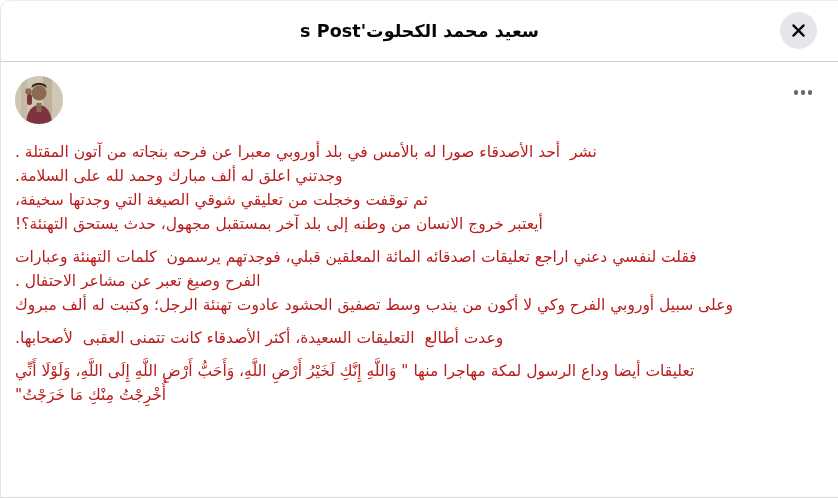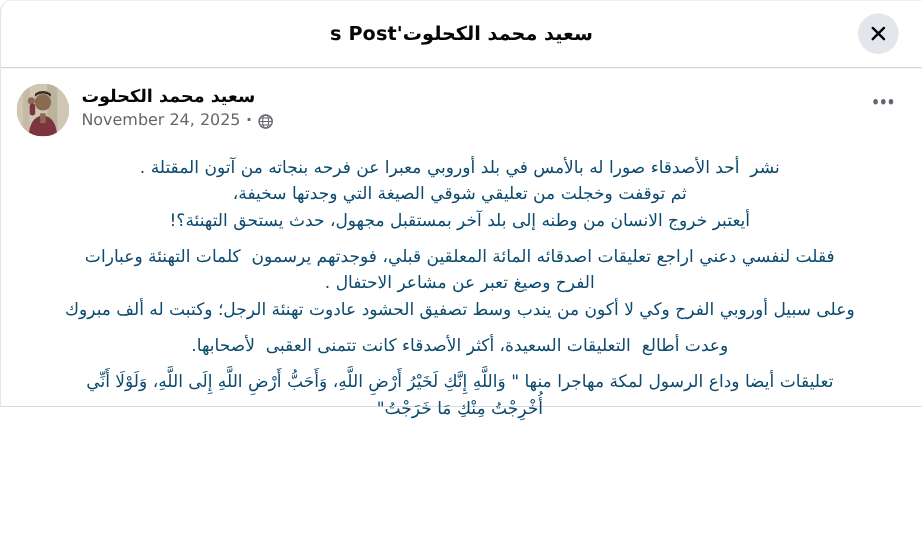--- a/index.html
+++ b/index.html
@@ -1,19 +1,19 @@
 <!DOCTYPE html>
 <html><head>
 <meta charset="utf-8">
 <style>
   * { margin:0; padding:0; box-sizing:border-box; }
   html,body { width:838px; height:498px; background:#ffffff; overflow:hidden; }
   body { font-family:"DejaVu Sans","Liberation Sans",sans-serif; color:#050505; }
 
-  .dialog { width:838px; height:370px; background:#fff;
+  .dialog { width:838px; height:498px; background:#fff;
             border-left:1px solid #e2e4e8; border-top:1px solid #eceef1;
             border-bottom:1px solid #d8dade; border-top-left-radius:10px; }
 
   
   .dialog-header { position:relative; height:61px; display:flex; align-items:center;
                    justify-content:center; border-bottom:1px solid #ced0d4; }
   .dialog-title { font-size:17.5px; font-weight:bold; direction:rtl; color:#050505; letter-spacing:.1px; }
   .close-btn { position:absolute; right:21px; top:11px; width:37px; height:37px;
                border-radius:50%; background:#e4e6eb; border:none; cursor:pointer;
                display:flex; align-items:center; justify-content:center; }
@@ -26,22 +26,22 @@
   .author-block { margin-left:11px; padding-top:1px; }
   .author-name { font-size:16px; font-weight:bold; color:#050505; line-height:22px; cursor:pointer; }
   .post-meta { display:flex; align-items:center; gap:5px; margin-top:3px;
                font-size:14.5px; color:#65676b; cursor:pointer; }
   .post-meta .sep { font-weight:bold; }
   .more-btn { position:absolute; right:24px; top:22px; background:none; border:none;
               display:flex; gap:2.5px; padding:6px 2px; cursor:pointer; }
   .more-btn .dot { width:4.5px; height:4.5px; border-radius:50%; background:#606770; }
 
   
-  .post-body { direction:rtl; text-align:center; padding:16px 17px 0 14px;
-               font-size:15.5px; line-height:24px; color:#0c4a6e; }
+  .post-body { direction:rtl; text-align:left; padding:16px 17px 0 14px;
+               font-size:15.5px; line-height:24px; color:#b91c1c; }
   .para { margin-bottom:9px; }
   .para:last-child { margin-bottom:0; }
   .post-line { white-space:pre-wrap; }
 </style>
 </head>
 <body>
 
 <div class="dialog">
 
   <div class="dialog-header">
@@ -62,44 +62,31 @@
         <rect x="28" y="0" width="9" height="48" fill="#bdb29b"></rect>
         <rect x="6" y="0" width="6" height="48" fill="#c4bba7"></rect>
         <circle cx="24" cy="17" r="7.5" fill="#8a6b50"></circle>
         <path d="M16.5 12 Q24 6 31.5 12 L31 9 Q24 4.5 17 9 Z" fill="#3a2e24"></path>
         <path d="M11 48 Q12 30 24 29 Q36 30 37 48 Z" fill="#7e3440"></path>
         <rect x="21.5" y="27" width="5" height="9" fill="#8a6b50"></rect>
         <circle cx="13.5" cy="15.5" r="3.2" fill="#8a6b50"></circle>
         <rect x="12" y="18" width="5" height="11" rx="2.5" fill="#7e3440"></rect>
       </svg>
     </div>
-    <div class="author-block">
-      <div class="author-name">سعيد محمد الكحلوت</div>
-      <div class="post-meta">
-        <span>November 24, 2025</span>
-        <span class="sep">·</span>
-        <span style="display:flex;">
-          <svg width="15" height="15" viewBox="0 0 16 16">
-            <circle cx="8" cy="8" r="6.4" fill="none" stroke="#65676b" stroke-width="1.4"></circle>
-            <ellipse cx="8" cy="8" rx="2.9" ry="6.4" fill="none" stroke="#65676b" stroke-width="1.1"></ellipse>
-            <path d="M1.7 8 H14.3 M2.7 4.6 H13.3 M2.7 11.4 H13.3" stroke="#65676b" stroke-width="1.1" fill="none"></path>
-          </svg>
-        </span>
-      </div>
-    </div>
     <button class="more-btn">
       <span class="dot"></span>
       <span class="dot"></span>
       <span class="dot"></span>
     </button>
   </div>
 
   <div class="post-body">
     <div class="para">
       <div class="post-line">نشر  أحد الأصدقاء صورا له بالأمس في بلد أوروبي معبرا عن فرحه بنجاته من آتون المقتلة .</div>
+      <div class="post-line">وجدتني اعلق له ألف مبارك وحمد لله على السلامة.</div>
       <div class="post-line">ثم توقفت وخجلت من تعليقي شوقي الصيغة التي وجدتها سخيفة،</div>
       <div class="post-line">أيعتبر خروج الانسان من وطنه إلى بلد آخر بمستقبل مجهول، حدث يستحق التهنئة؟!</div>
     </div>
     <div class="para">
       <div class="post-line">فقلت لنفسي دعني اراجع تعليقات اصدقائه المائة المعلقين قبلي، فوجدتهم يرسمون  كلمات التهنئة وعبارات</div>
       <div class="post-line">الفرح وصيغ تعبر عن مشاعر الاحتفال .</div>
       <div class="post-line">وعلى سبيل أوروبي الفرح وكي لا أكون من يندب وسط تصفيق الحشود عادوت تهنئة الرجل؛ وكتبت له ألف مبروك</div>
     </div>
     <div class="para">
       <div class="post-line">وعدت أطالع  التعليقات السعيدة، أكثر الأصدقاء كانت تتمنى العقبى  لأصحابها.</div>

